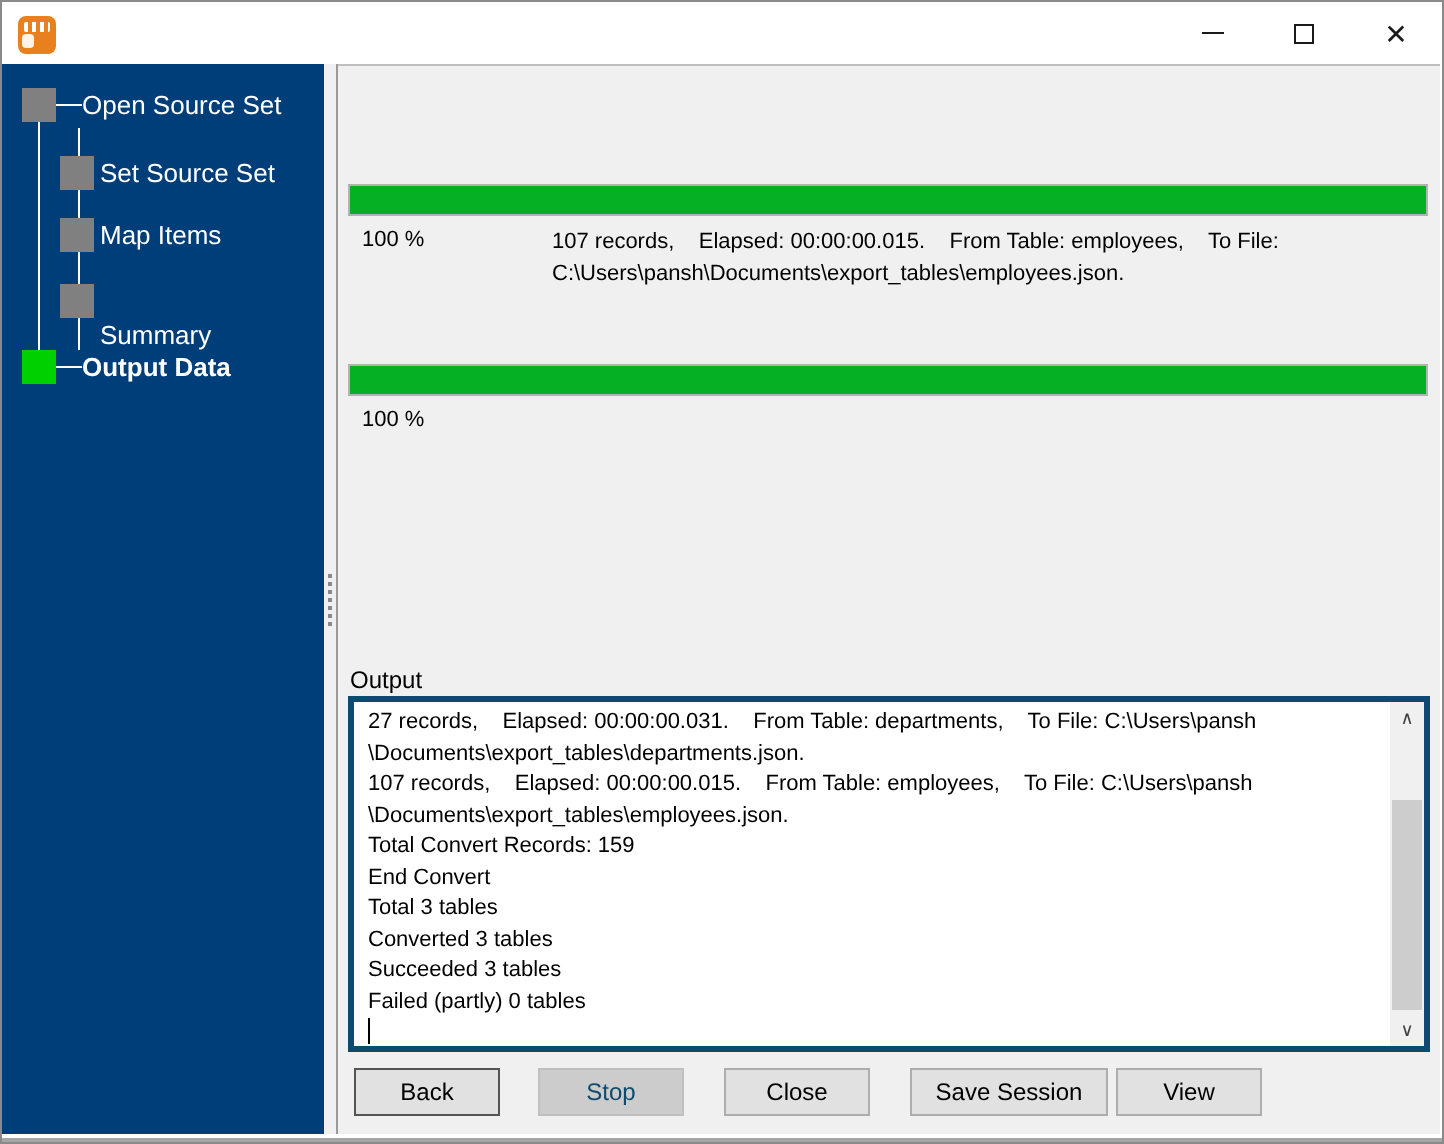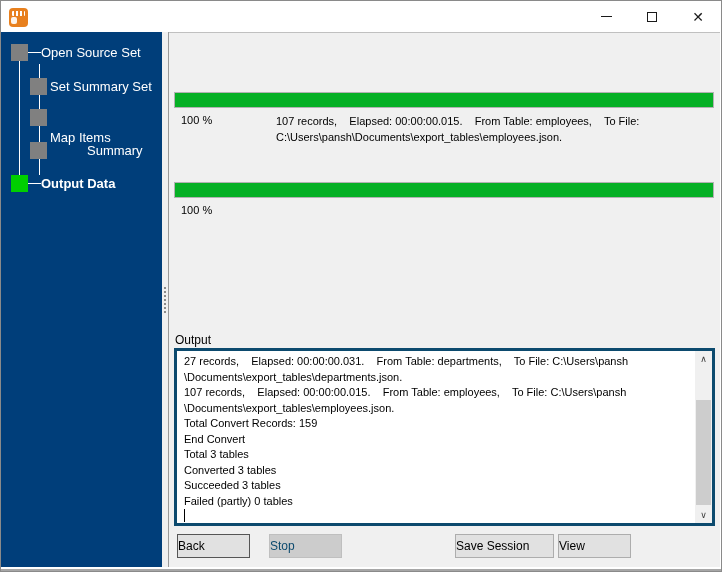--- a/index.html
+++ b/index.html
@@ -51,22 +51,22 @@
   .trunk{ left:18px; top:29px; height:114px; }
   .segA{ left:38px; top:32px; height:14px; }
   .segB{ left:38px; top:63px; height:14px; }
   .segC{ left:38px; top:94px; height:16px; }
   .segD{ left:38px; top:127px; height:16px; }
   .h1{ left:27px; top:20px; width:13px; }
   .h2{ left:27px; top:151px; width:13px; }
   .step-label{ position:absolute; color:#ffffff; font-size:13px; white-space:nowrap; cursor:default; }
   .l1{ left:40px; top:13px; }
   .l2{ left:49px; top:47px; }
-  .l3{ left:49px; top:78px;margin-top:20px; }
-  .l4{ left:49px; top:111px;margin-left:37px; }
+  .l3{ left:49px; top:78px; }
+  .l4{ left:49px; top:128px; }
   .l5{ left:40px; top:144px; font-weight:bold; }
 
   
   .splitter{
     position:absolute; left:161px; top:31px; width:7px; height:535px;
     background:#f0f0f0; border-right:1px solid #9a9a9a; cursor:col-resize;
   }
   .grip{
     position:absolute; left:2px; top:255px; height:26px; width:0;
     border-left:2px dotted #8a8a8a;
@@ -112,21 +112,21 @@
   }
   .sb-up{ top:0; }
   .sb-down{ bottom:0; }
   .sb-thumb{ position:absolute; left:1px; top:49px; width:15px; height:105px; background:#cdcdcd; }
 
   
   .btn{
     position:absolute; top:501px; height:24px; width:73px;
     background:#e1e1e1; border:1px solid #adadad;
     font-family:"Liberation Sans", sans-serif; font-size:12px; color:#000000;
-    text-align:left; cursor:default;
+    text-align:center; cursor:default;
   }
   .btn-back{ left:8px; border-color:#555555; }
   .btn-stop{ left:100px; background:#cccccc; border-color:#bfbfbf; color:#0c4a6e; }
   .btn-close{ left:193px; }
   .btn-save{ left:286px; width:99px; }
   .btn-view{ left:389px; }
 
   .bottom-line{
     position:absolute; left:0; top:568px; width:100%; height:2px; background:#a6a6a6;
   }
@@ -163,21 +163,21 @@
     <div class="hline h1"></div>
     <div class="hline h2"></div>
 
     <div class="sq sq1"></div>
     <div class="sq sq2"></div>
     <div class="sq sq3"></div>
     <div class="sq sq4"></div>
     <div class="sq sq5 active"></div>
 
     <div class="step-label l1">Open Source Set</div>
-    <div class="step-label l2">Set Summary Set</div>
+    <div class="step-label l2">Set Source Set</div>
     <div class="step-label l3">Map Items</div>
     <div class="step-label l4">Summary</div>
     <div class="step-label l5">Output Data</div>
   </div>
 
   <div class="splitter">
     <div class="grip"></div>
   </div>
 
   <div class="main">
@@ -210,18 +210,19 @@
       <div class="caret"></div>
       <div class="scrollbar">
         <div class="sb-arrow sb-up">∧</div>
         <div class="sb-thumb"></div>
         <div class="sb-arrow sb-down">∨</div>
       </div>
     </div>
 
     <button class="btn btn-back">Back</button>
     <button class="btn btn-stop" disabled="">Stop</button>
+    <button class="btn btn-close">Close</button>
     <button class="btn btn-save">Save Session</button>
     <button class="btn btn-view">View</button>
   </div>
 
   <div class="bottom-line"></div>
 </div>
 
 </body></html>

